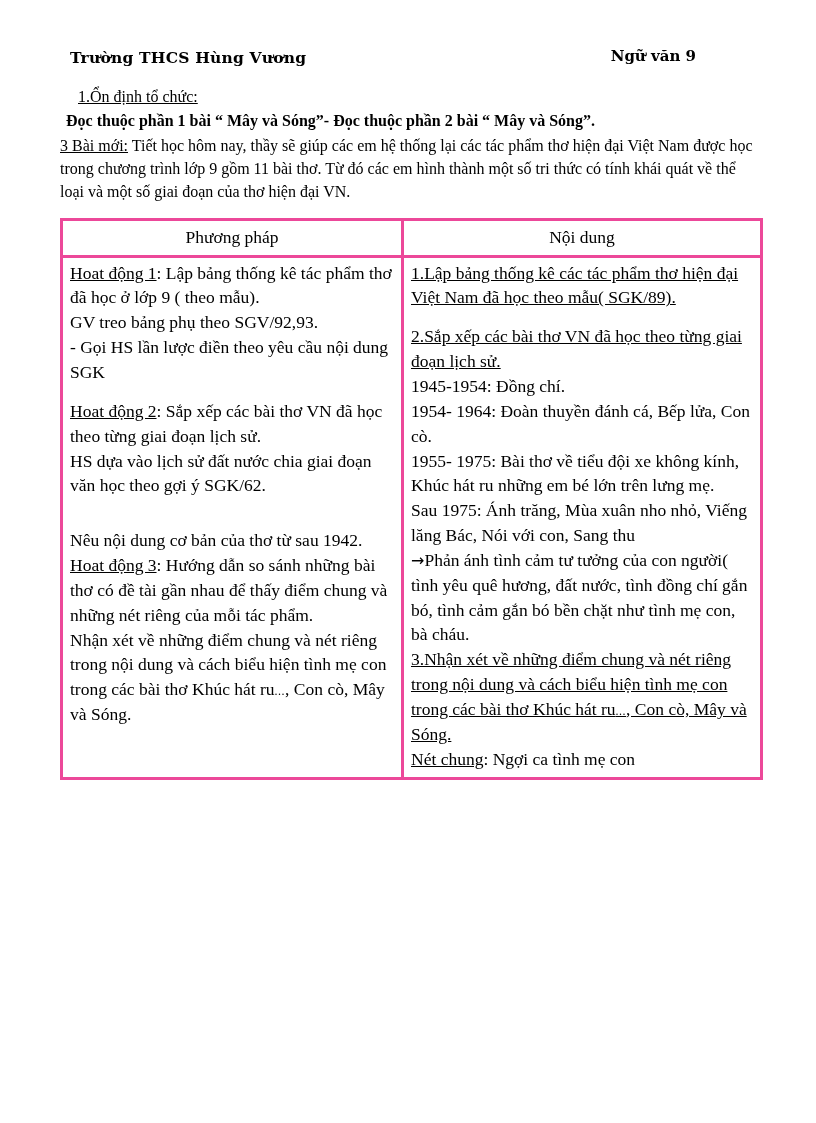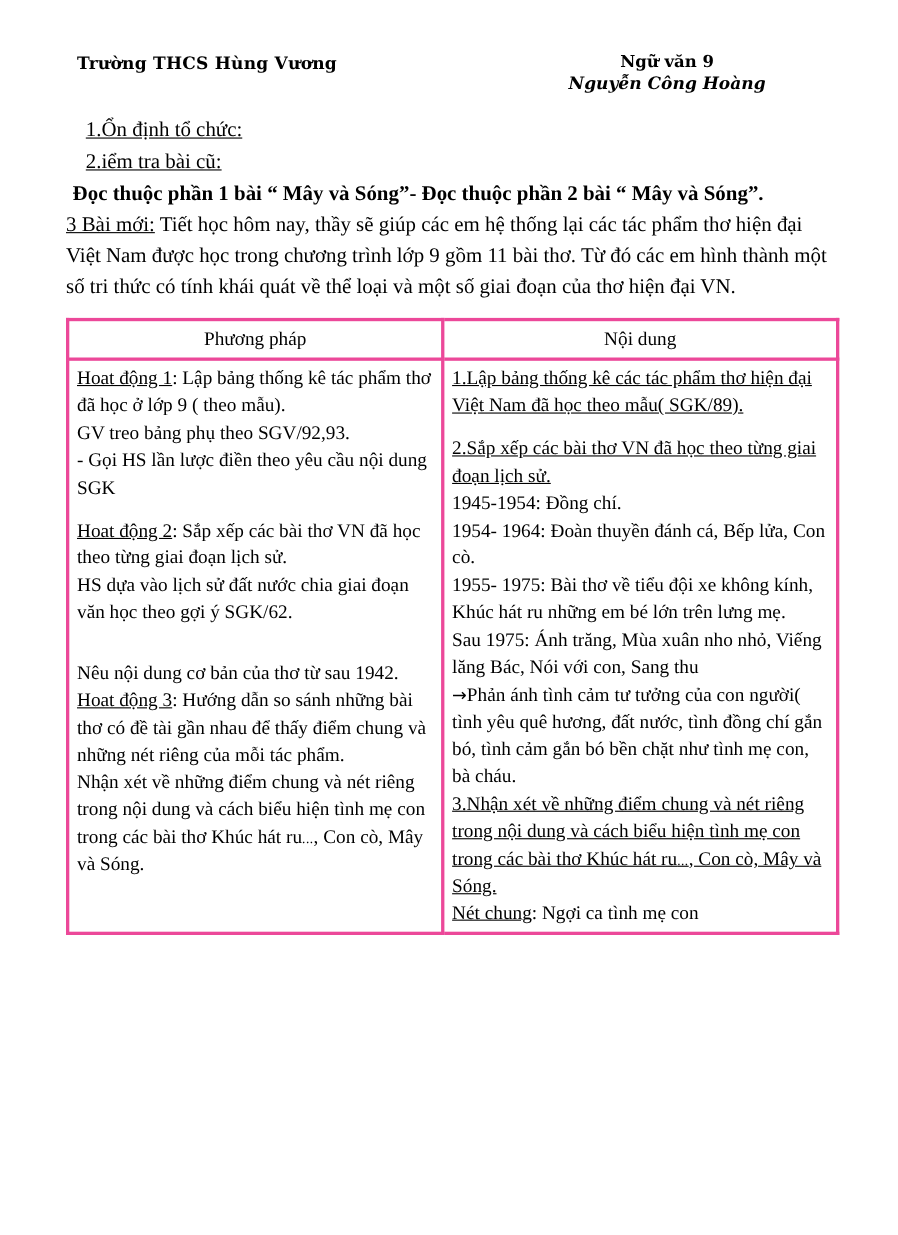--- a/index.html
+++ b/index.html
@@ -54,21 +54,21 @@
   .author {
     font-family: "DejaVu Serif", serif;
     font-weight: bold;
     font-style: italic;
     font-size: 15.5px;
     line-height: 1.35;
   }
   
   .body-block {
     margin-top: 18px;
-    font-size: 19px;
+    font-size: 16px;
     line-height: 1.46;
   }
   .body-block p {
     margin: 0 0 1px 0;
   }
   .u { text-decoration: underline; }
   .indent-sm { padding-left: 6px; font-weight: bold; }
   .line-1 { padding-left: 18px; }
   
   .tbl {
@@ -116,27 +116,25 @@
 </style>
 </head>
 <body>
 
 <div class="page">
 
   <div class="header">
     <div class="school-name">Trường THCS Hùng Vương</div>
     <div class="header-right">
       <div class="subject">Ngữ văn 9</div>
-      <div class="author">Nguyễn Công Hoàng</div>
     </div>
   </div>
 
   <div class="body-block">
     <p class="line-1"><span class="u">1.Ổn định tổ chức:</span></p>
-    <p class="line-1"><span class="u">2.iểm tra bài cũ:</span></p>
     <p class="indent-sm"><span>Đọc thuộc phần 1 bài “ Mây và Sóng”- Đọc thuộc phần 2 bài “ Mây và Sóng”.</span></p>
     <p><span class="u">3 Bài mới:</span><span> Tiết học hôm nay, thầy sẽ giúp các em hệ thống lại các tác phẩm thơ hiện đại Việt Nam được học trong chương trình lớp 9 gồm 11 bài thơ. Từ đó các em hình thành một số tri thức có tính khái quát về thể loại và một số giai đoạn của thơ hiện đại VN.</span></p>
   </div>
 
   <table class="tbl">
     <tbody>
         <tr>
       <th class="col-left">Phương pháp</th>
       <th class="col-right">Nội dung</th>
     </tr>

